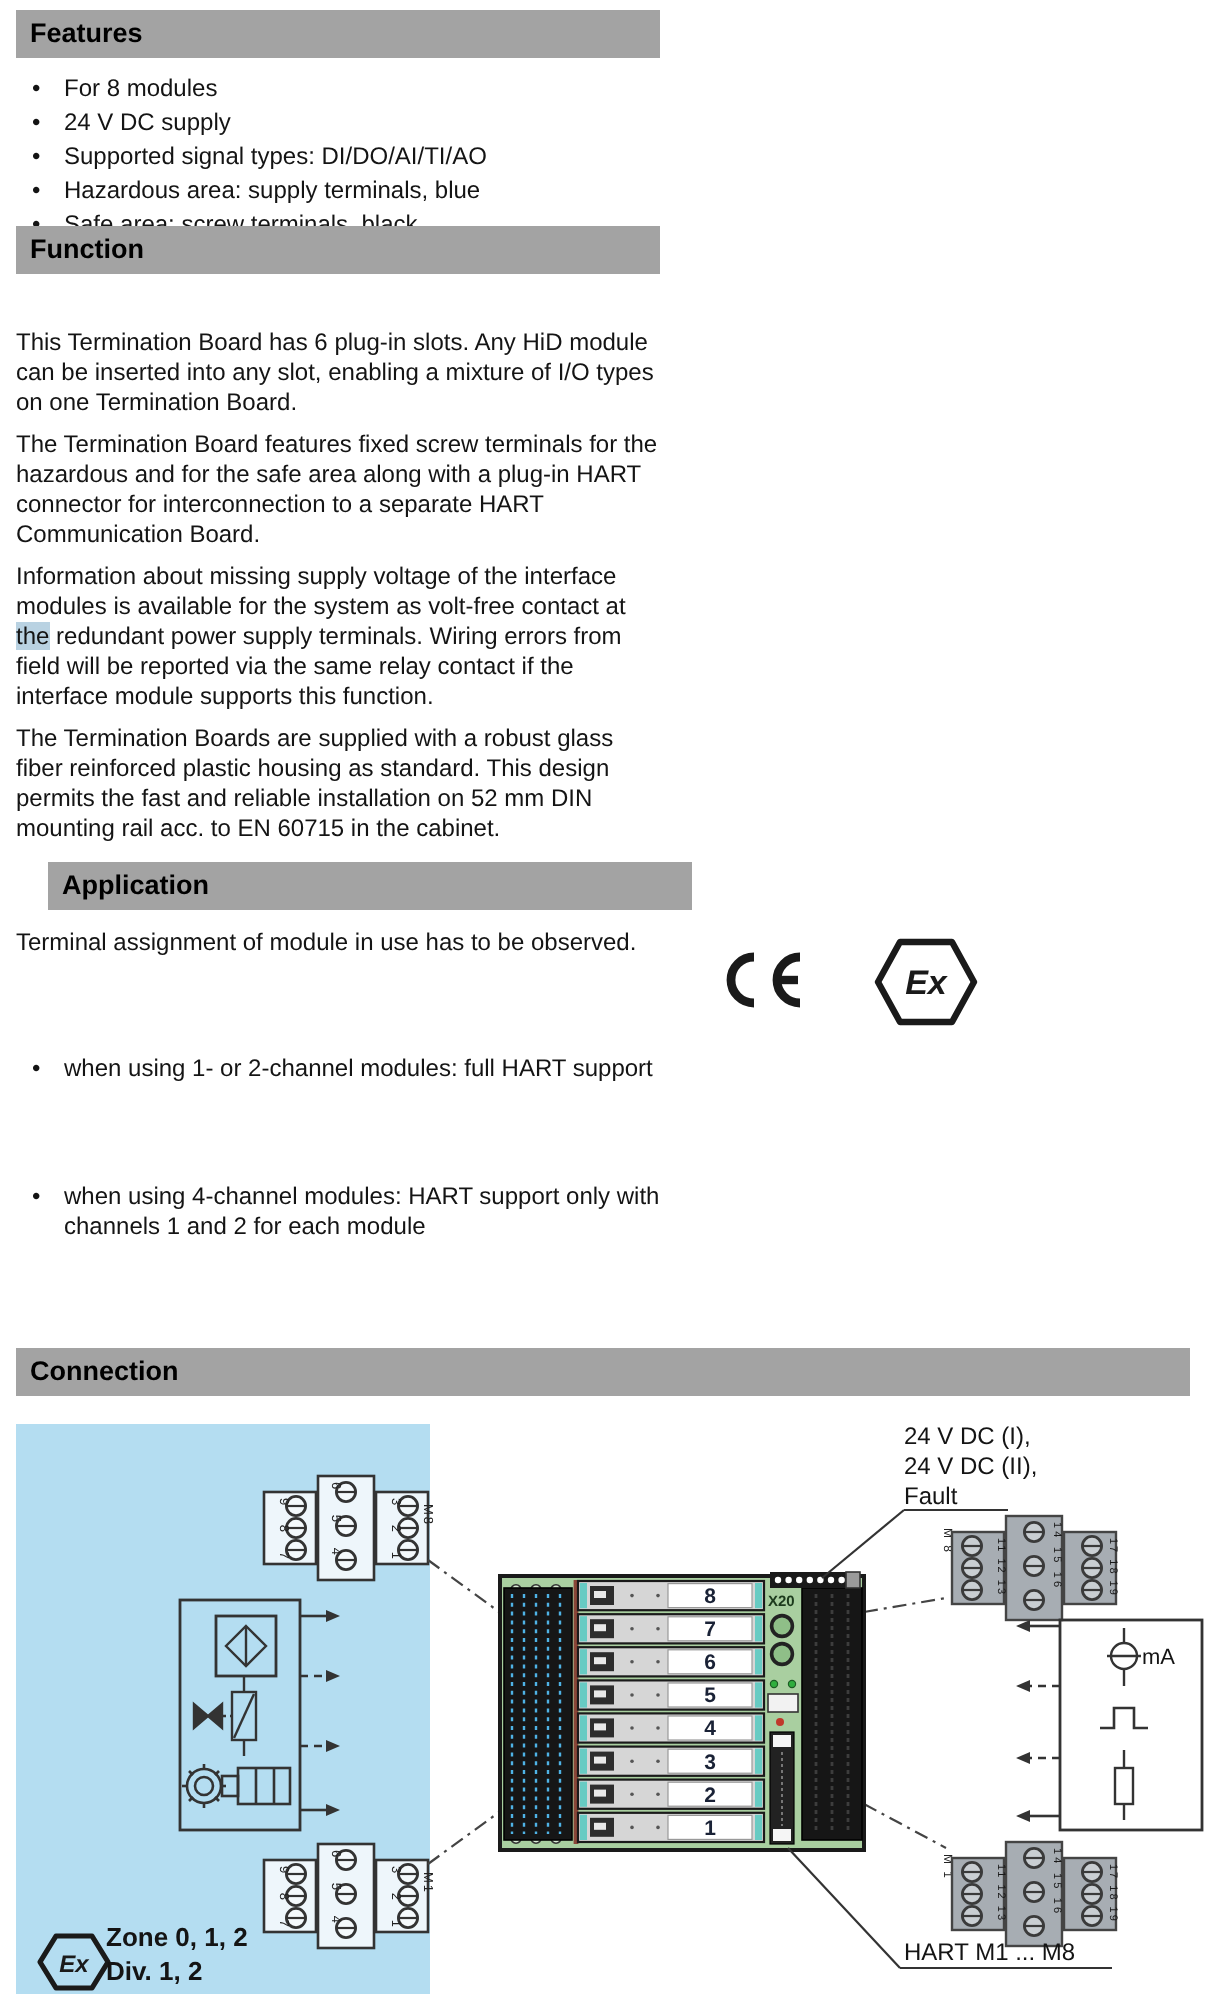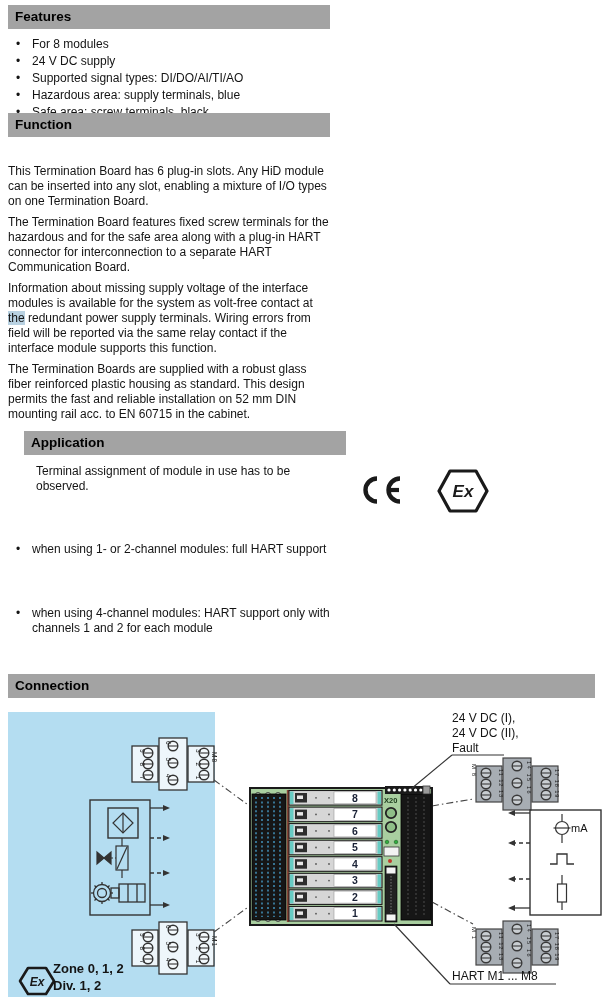--- a/index.html
+++ b/index.html
@@ -34,21 +34,21 @@
   <div class="hdr" style="left:8px;top:113px;width:322px;">Function</div>
   <div class="txt" style="top:164px;">
     <p>This Termination Board has 6 plug-in slots. Any HiD module can be inserted into any slot, enabling a mixture of I/O types on one Termination Board.</p>
     <p>The Termination Board features fixed screw terminals for the hazardous and for the safe area along with a plug-in HART connector for interconnection to a separate HART Communication Board.</p>
     <p><span>Information about missing supply voltage of the interface modules is available for the system as volt-free contact at</span><span class="hl"> the</span><span> redundant power supply terminals. Wiring errors from field will be reported via the same relay contact if the interface module supports this function.</span></p>
     <p>The Termination Boards are supplied with a robust glass fiber reinforced plastic housing as standard. This design permits the fast and reliable installation on 52 mm DIN mounting rail acc. to EN 60715 in the cabinet.</p>
   </div>
 
   <div class="hdr" style="left:24px;top:431px;width:322px;">Application</div>
   <div class="txt app" style="top:464px;">
-    <p style="margin-bottom:1px;margin-left:28px;">Terminal assignment of module in use has to be observed.</p>
+    <p style="margin-bottom:1px;">Terminal assignment of module in use has to be observed.</p>
     <div class="blist">
       <div class="bullet">when using 1- or 2-channel modules: full HART support</div>
       <div class="bullet">when using 4-channel modules: HART support only with channels 1 and 2 for each module</div>
     </div>
   </div>
 
 
   <svg class="mark" style="left:360px;top:474px;" width="46" height="32" viewBox="0 0 46 32">
     <path d="M17 4.5 A 11.5 11.5 0 1 0 17 27.5" fill="none" stroke="#1a1a1a" stroke-width="4.4"></path>
     <path d="M40 4.5 A 11.5 11.5 0 1 0 40 27.5" fill="none" stroke="#1a1a1a" stroke-width="4.4"></path>

